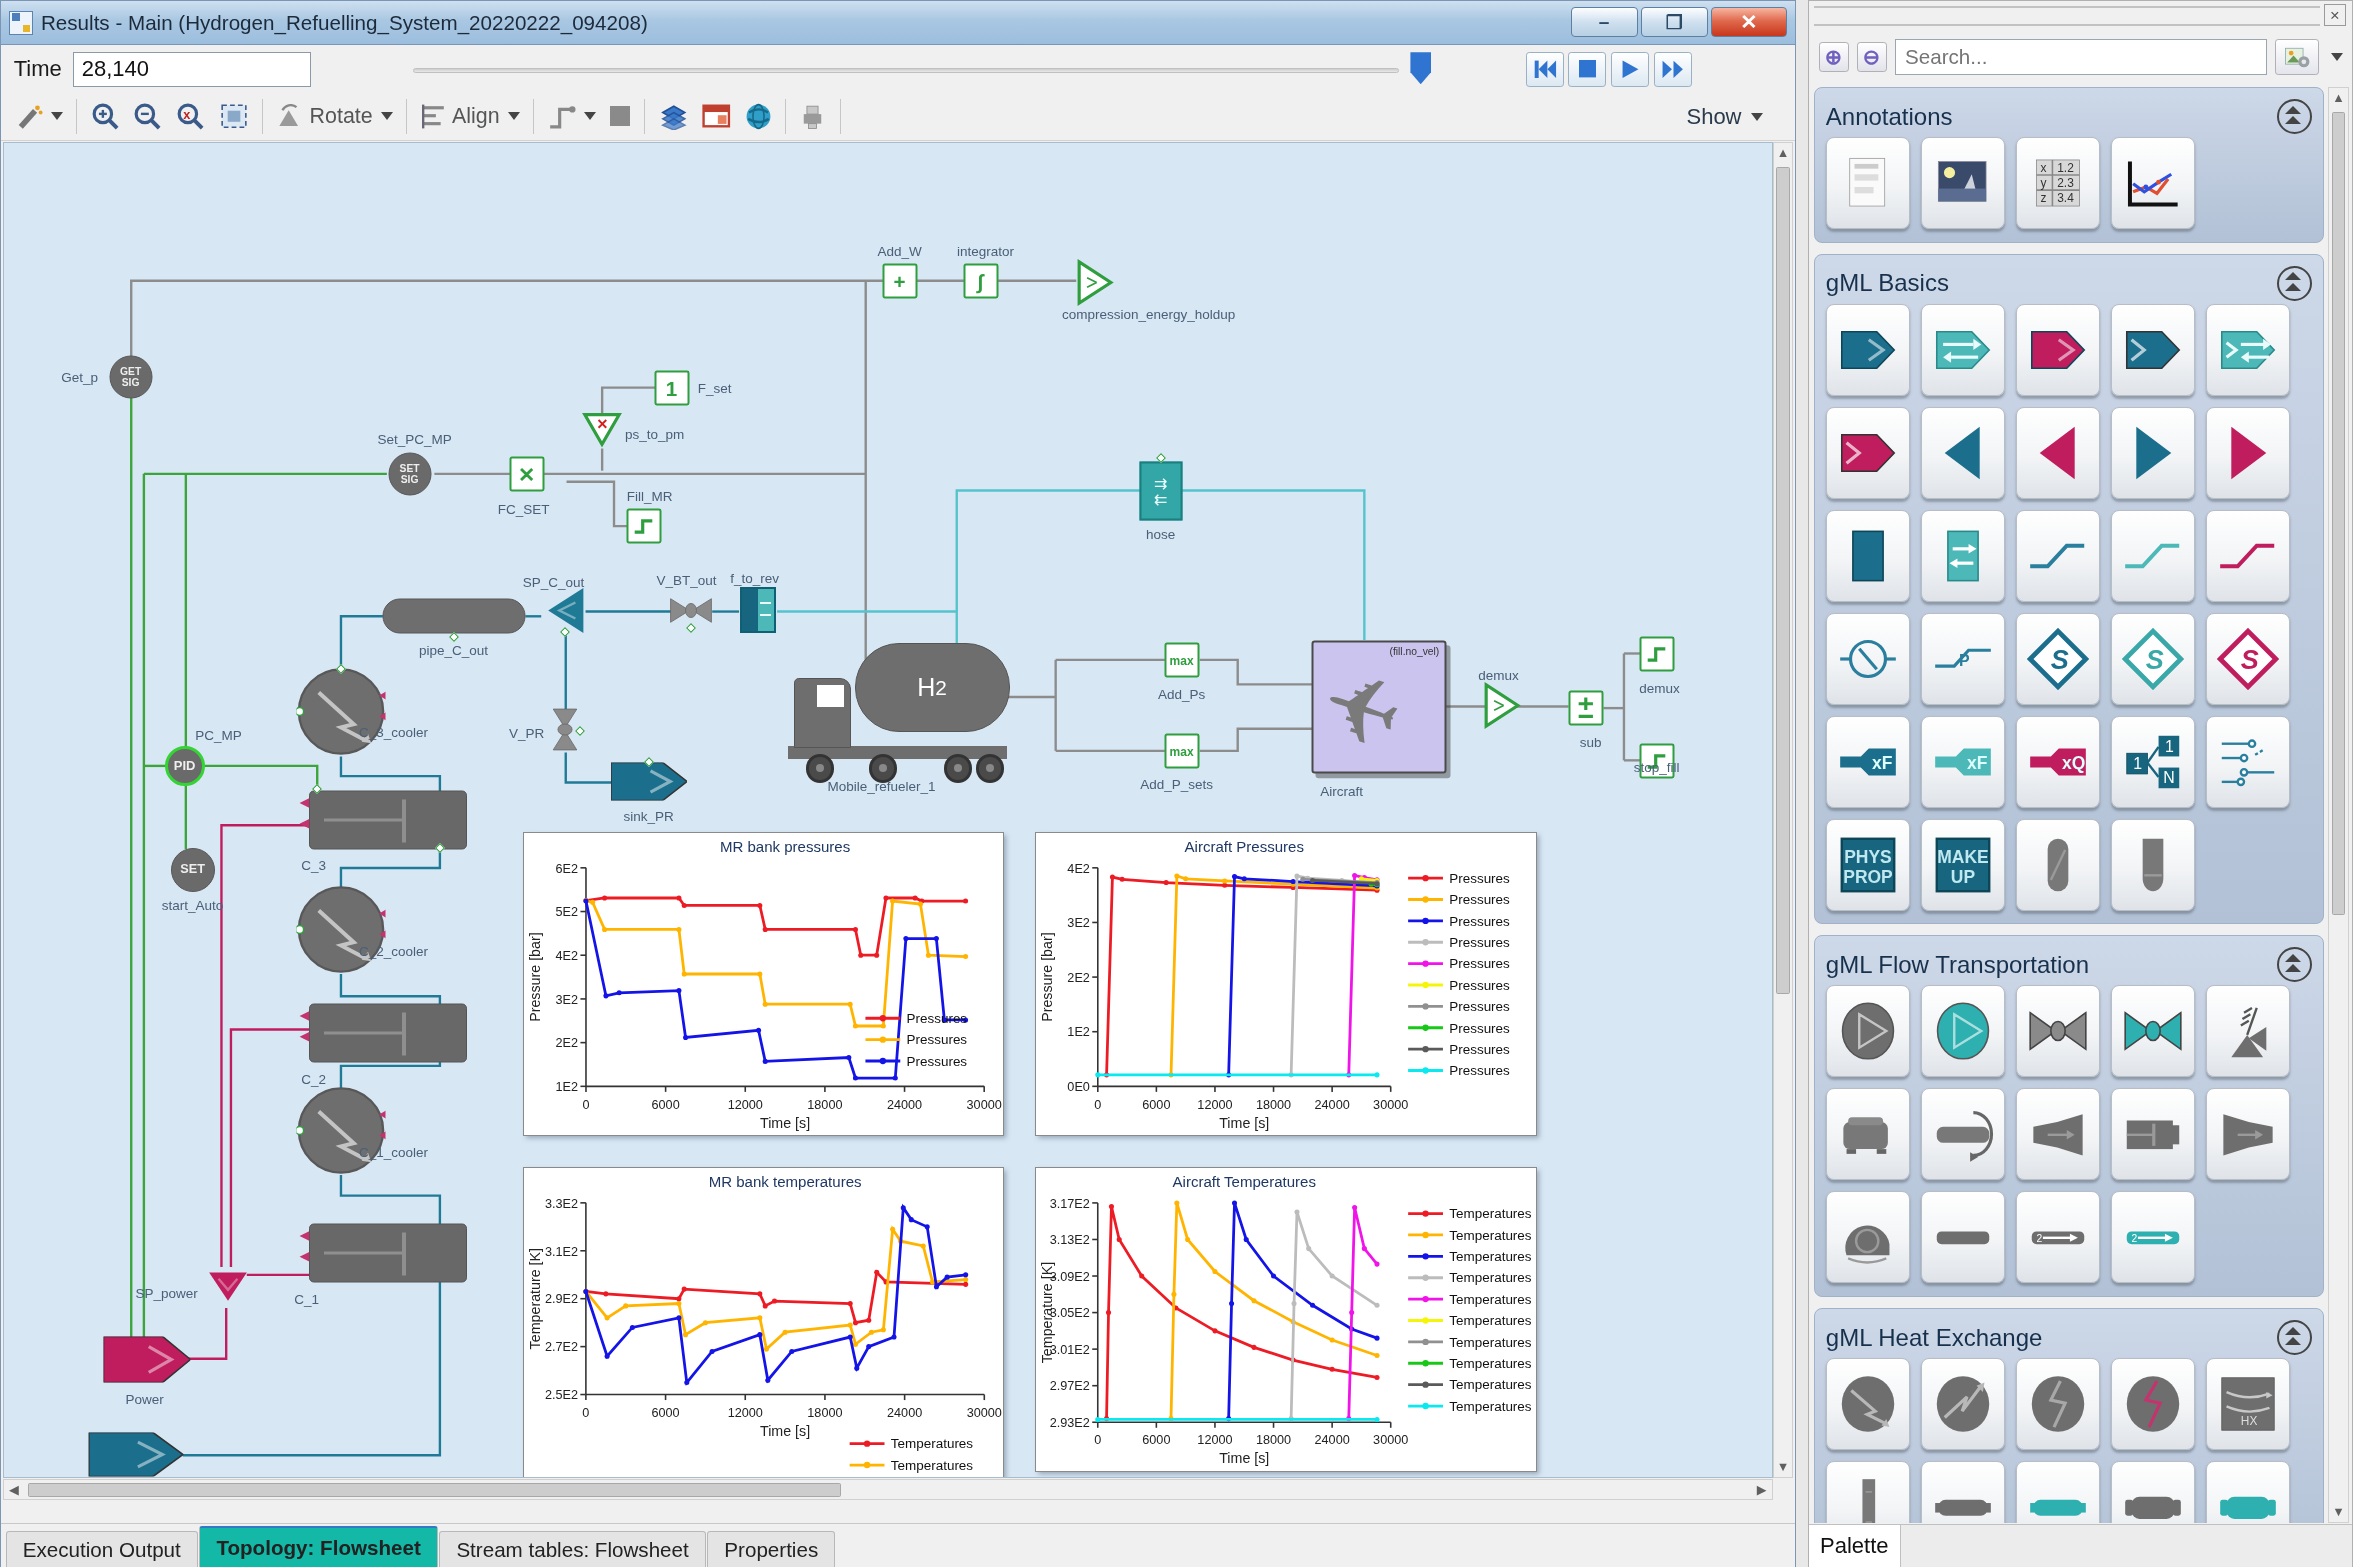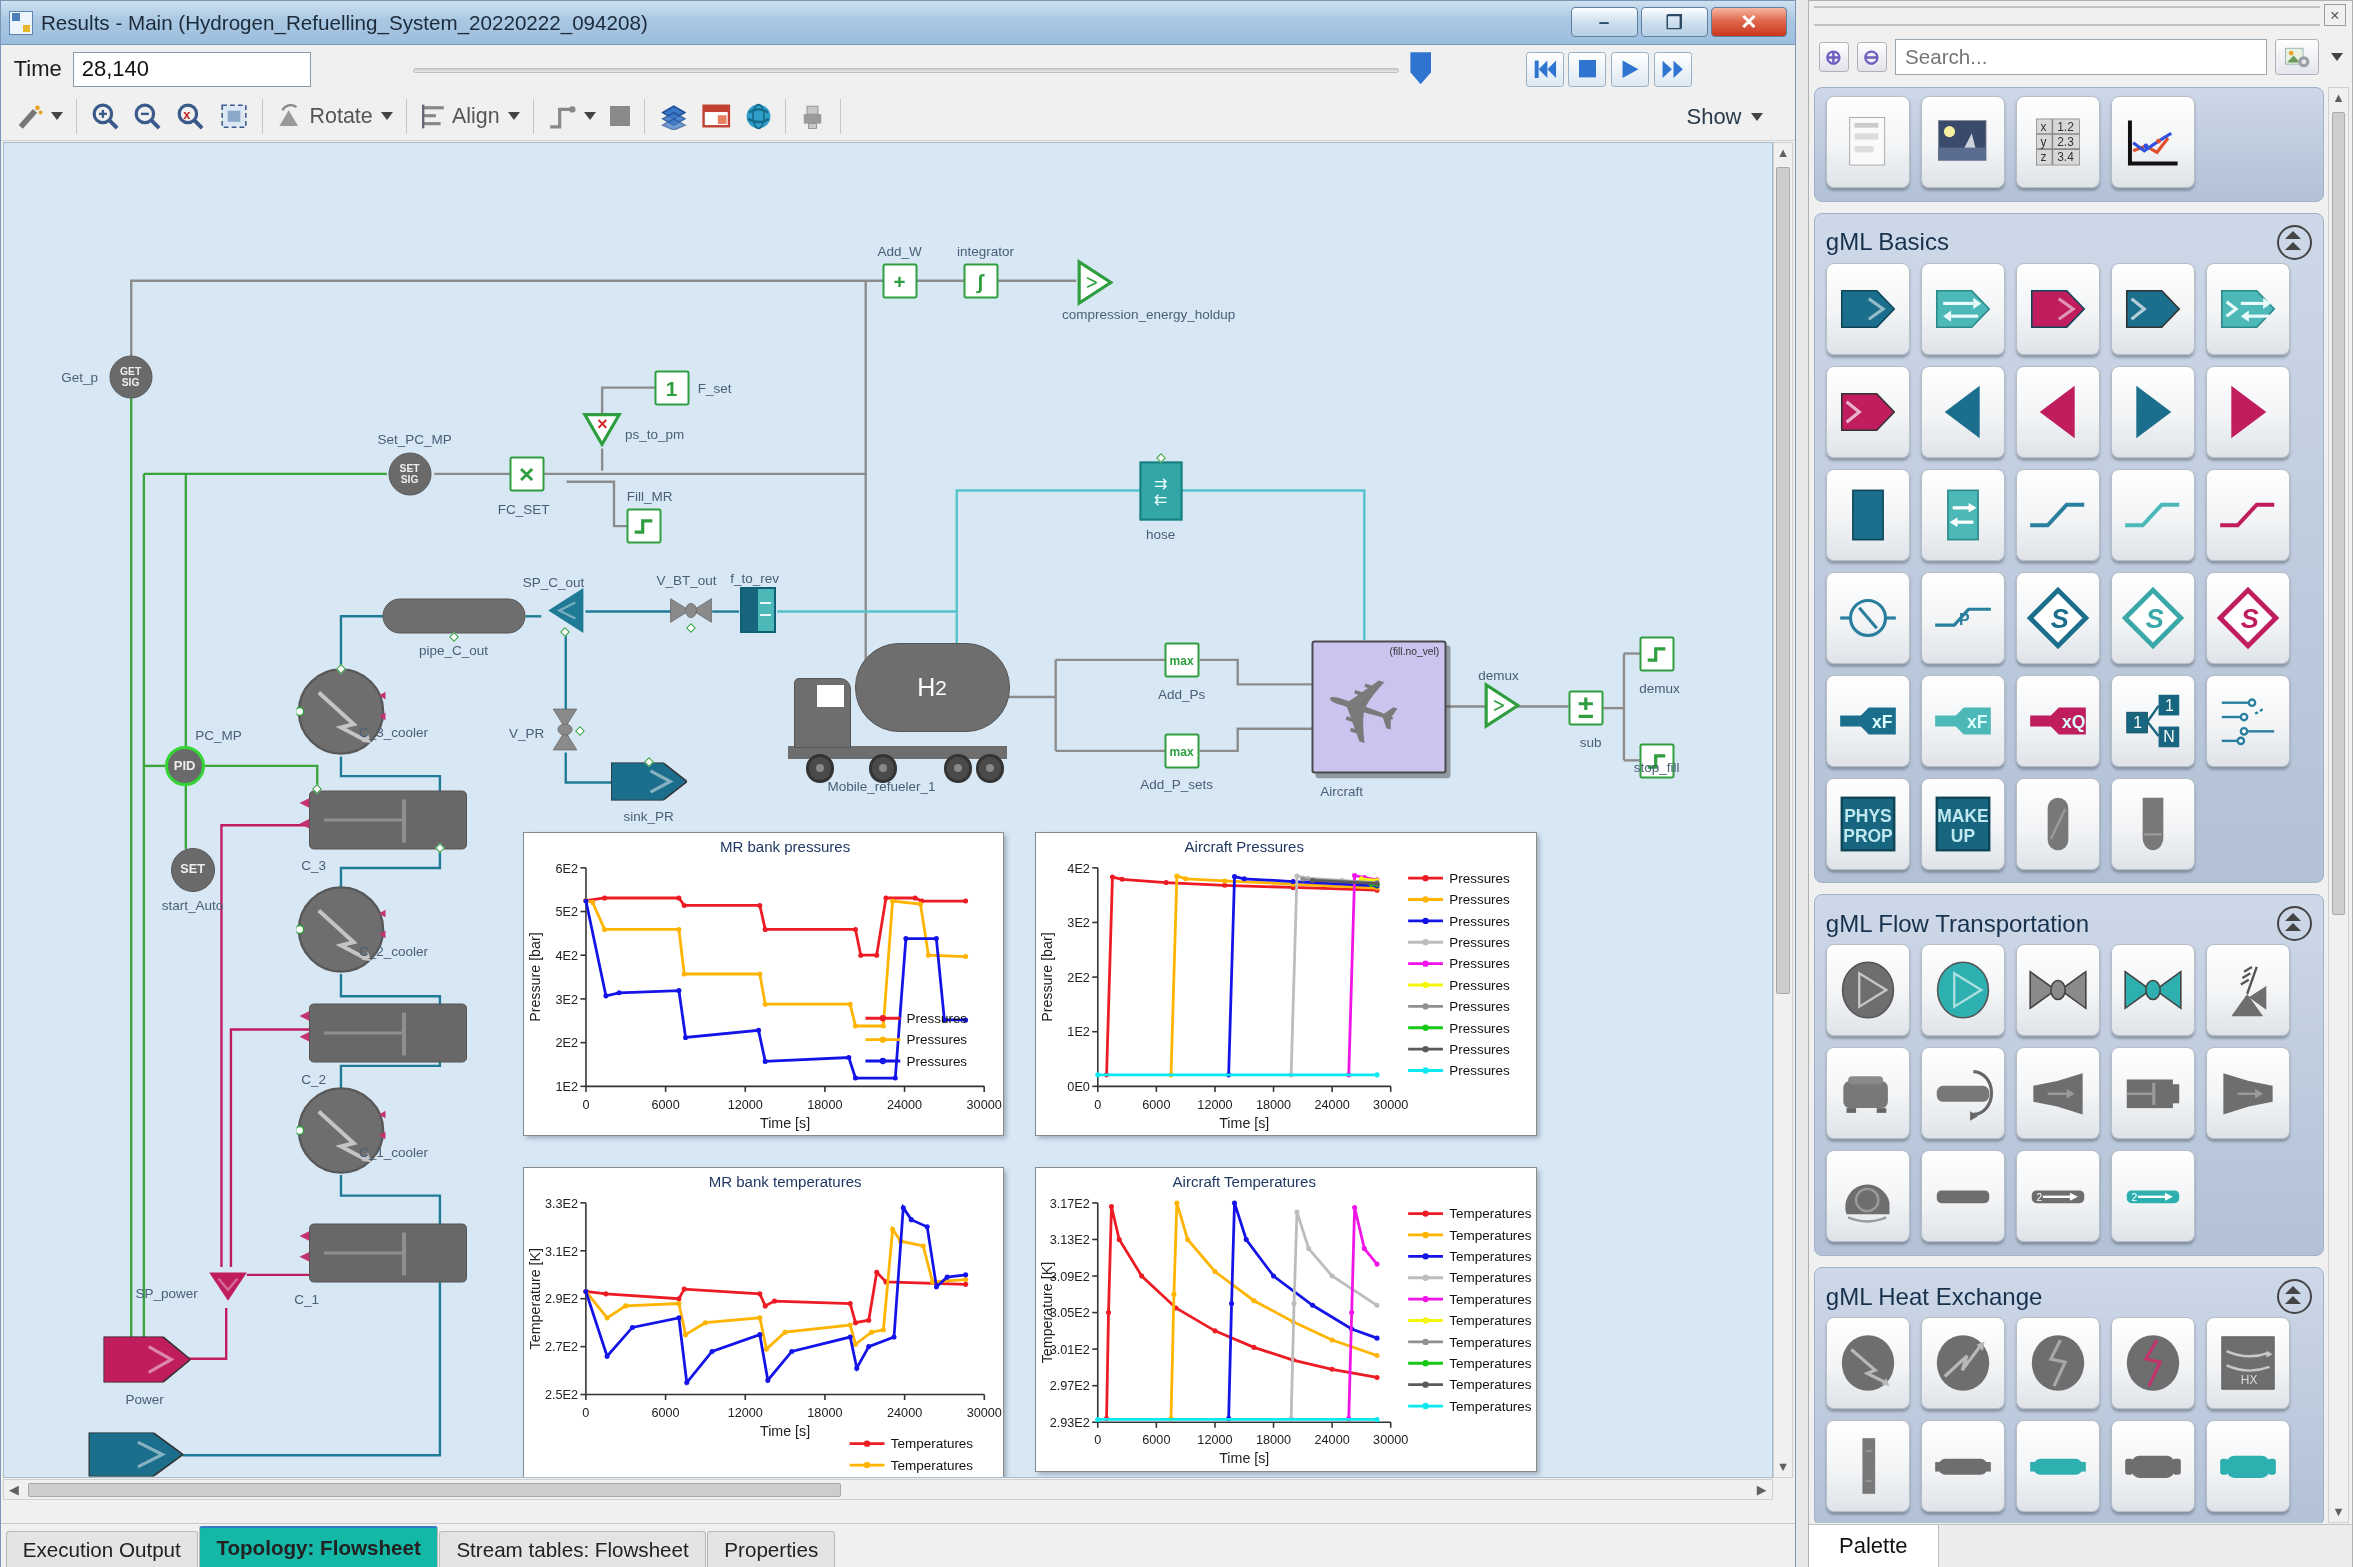--- a/index.html
+++ b/index.html
@@ -83,21 +83,21 @@
 .section{background:linear-gradient(#cdd8e8,#b2c1d6);border:0.8px solid #9fb2c8;border-radius:8px;margin-bottom:11px;padding:8px 11px 12.7px 11px}
 .sec-head{display:flex;align-items:center;justify-content:space-between;height:41px}
 .sec-title{font-size:24px;color:#17314d}
 .collapse{width:35px;height:35px;border:2.4px solid #444;border-radius:50%;position:relative}
 .collapse:before,.collapse:after{content:"";position:absolute;left:6.3px;width:0;height:0;border-left:8.7px solid transparent;border-right:8.7px solid transparent;border-bottom:8.7px solid #444}
 .collapse:before{top:4.8px}.collapse:after{top:15px}
 .icongrid{display:flex;flex-wrap:wrap;gap:11px}
 .ibtn{width:84px;height:92px;background:linear-gradient(#ffffff,#f2f4f6 55%,#dfe3e8);border:0.8px solid #b8bec6;border-radius:8px;box-shadow:0 2.4px 2.4px rgba(80,90,100,.45);display:flex;align-items:center;justify-content:center}
 #palscroll{position:absolute;right:3.2px;top:86px;width:20.6px;bottom:44px}
 #paltab{position:absolute;left:0;bottom:0;right:0;height:43px;background:#ececec;border-top:0.8px solid #c0c0c0;display:flex}
-#paltab .tab{height:100%;background:#fff;border-right:0.8px solid #c0c0c0;display:flex;align-items:center;padding:0 30px;font-size:22px;color:#111}
+#paltab .tab{height:100%;background:#fff;border-right:0.8px solid #c0c0c0;display:flex;align-items:center;padding:0 11px;font-size:22px;color:#111}
 
 .ct{font-family:"Liberation Sans",sans-serif}
 </style>
 </head>
 <body>
 
 <div id="root">
   <div id="mainwin">
     <div id="titlebar">
       <div id="titleicon"></div>
@@ -983,20 +983,24 @@
             <circle cx="9" cy="10" r="3" fill="#e8a020"></circle>
             <polygon points="4,22 12,13 20,22" fill="#6a9a5a"></polygon>
             <circle cx="25" cy="21" r="7" fill="#9aa0a8"></circle>
             <circle cx="25" cy="21" r="3" fill="#e8e8e8"></circle>
           </svg>
         </div>
       <span class="caret"></span>
     </div>
     <div id="sections">
         <div class="section">
+          <div class="sec-head">
+            <span class="sec-title">Annotations</span>
+            <span class="collapse"></span>
+          </div>
           <div class="icongrid">
             <div class="ibtn">
               <svg width="62" height="62" viewBox="0 0 78 78">
                 <rect x="16" y="8" width="44" height="60" fill="#fafafa" stroke="#999"></rect>
                 <line x1="22" y1="18" x2="52" y2="18" stroke="#ccc" stroke-width="6"></line>
                 <line x1="22" y1="32" x2="52" y2="32" stroke="#ddd" stroke-width="8"></line>
                 <line x1="22" y1="48" x2="46" y2="48" stroke="#ddd" stroke-width="8"></line>
               </svg>
             </div>
             <div class="ibtn">

